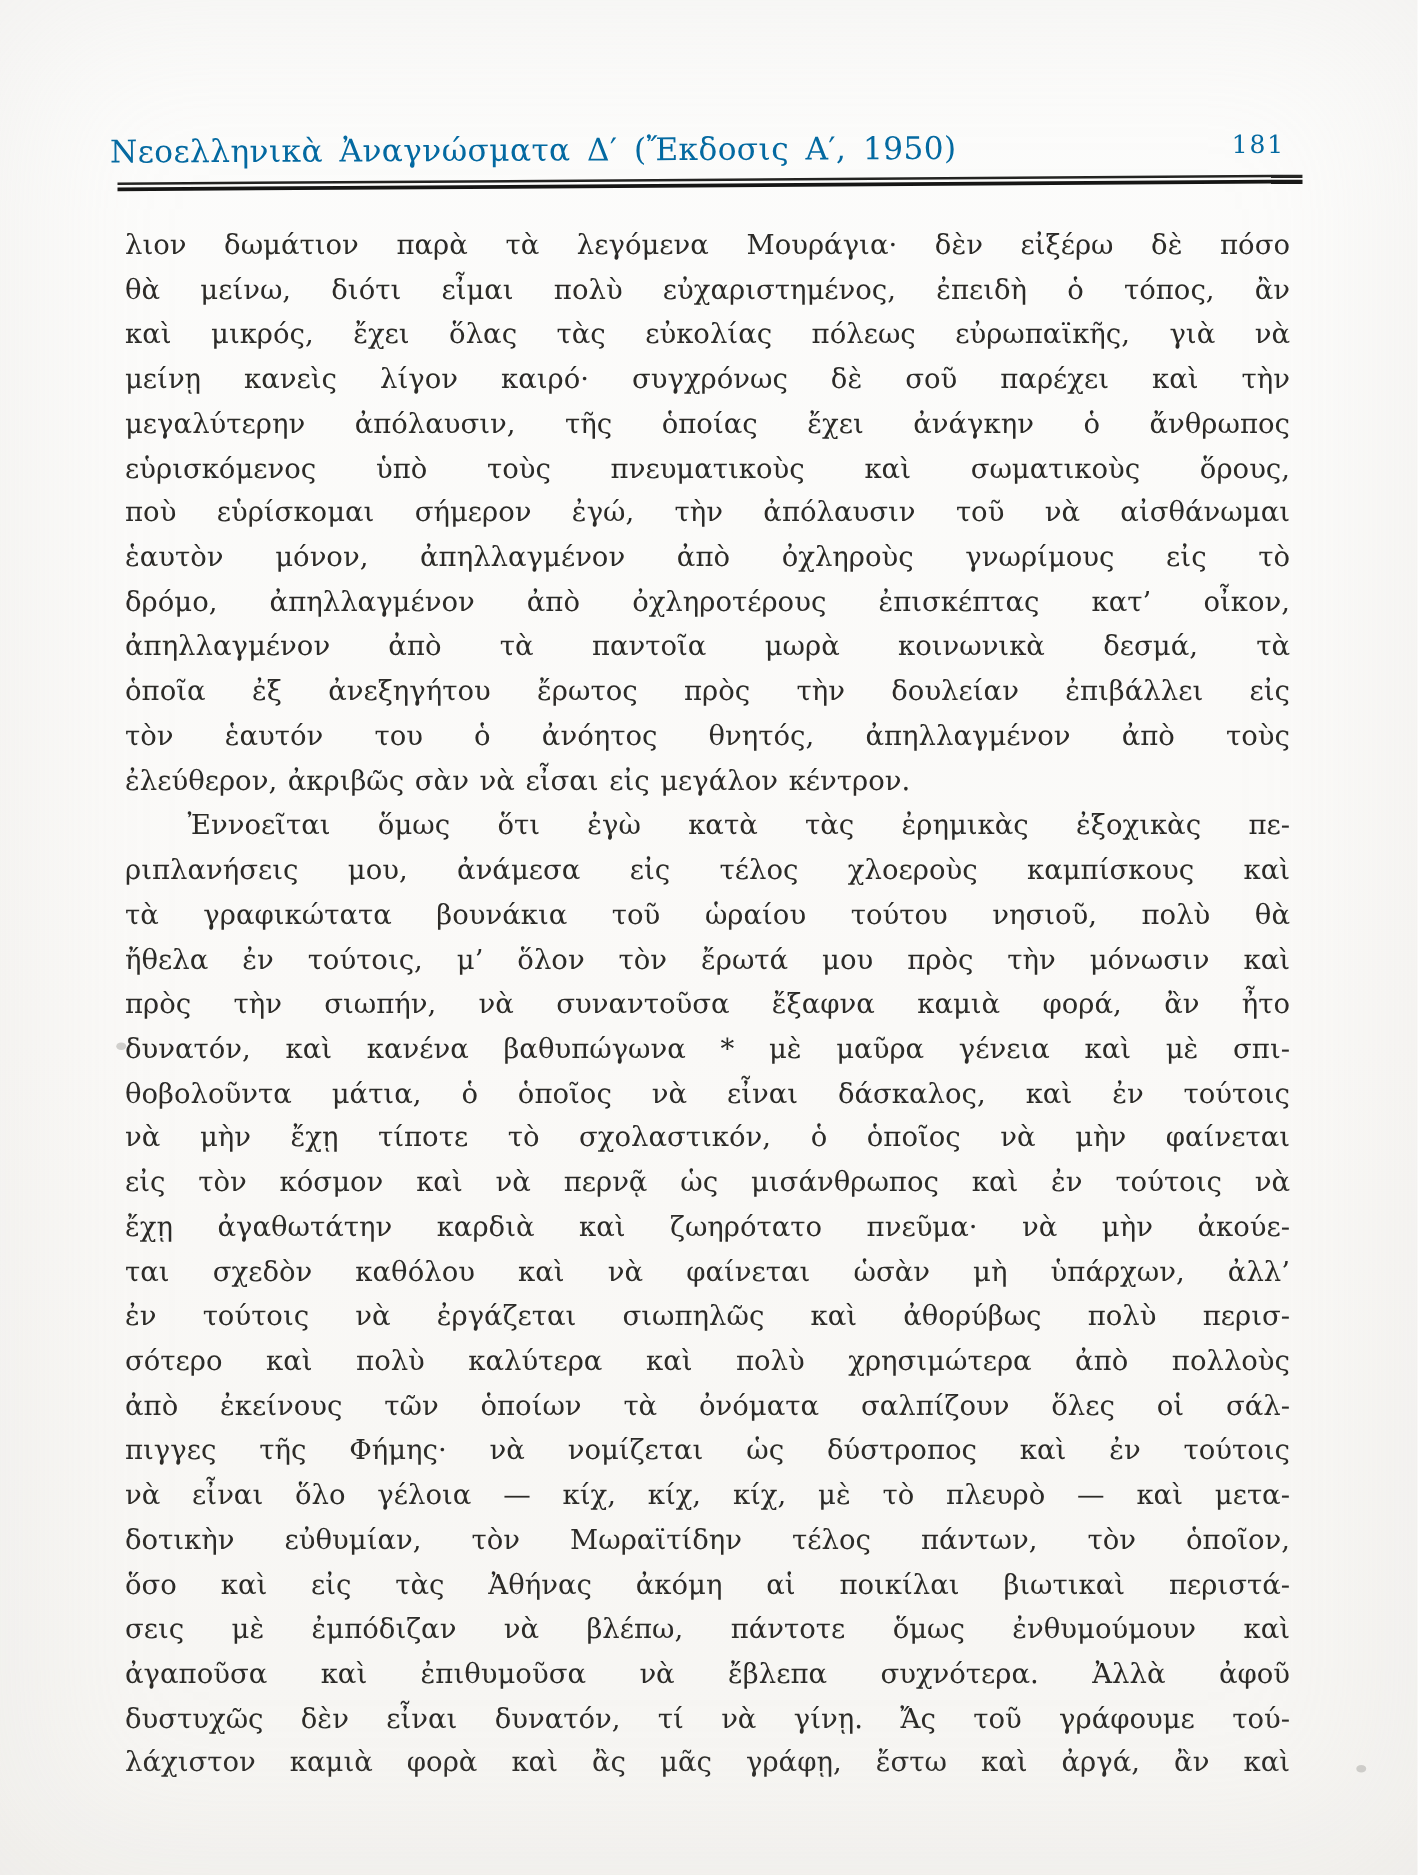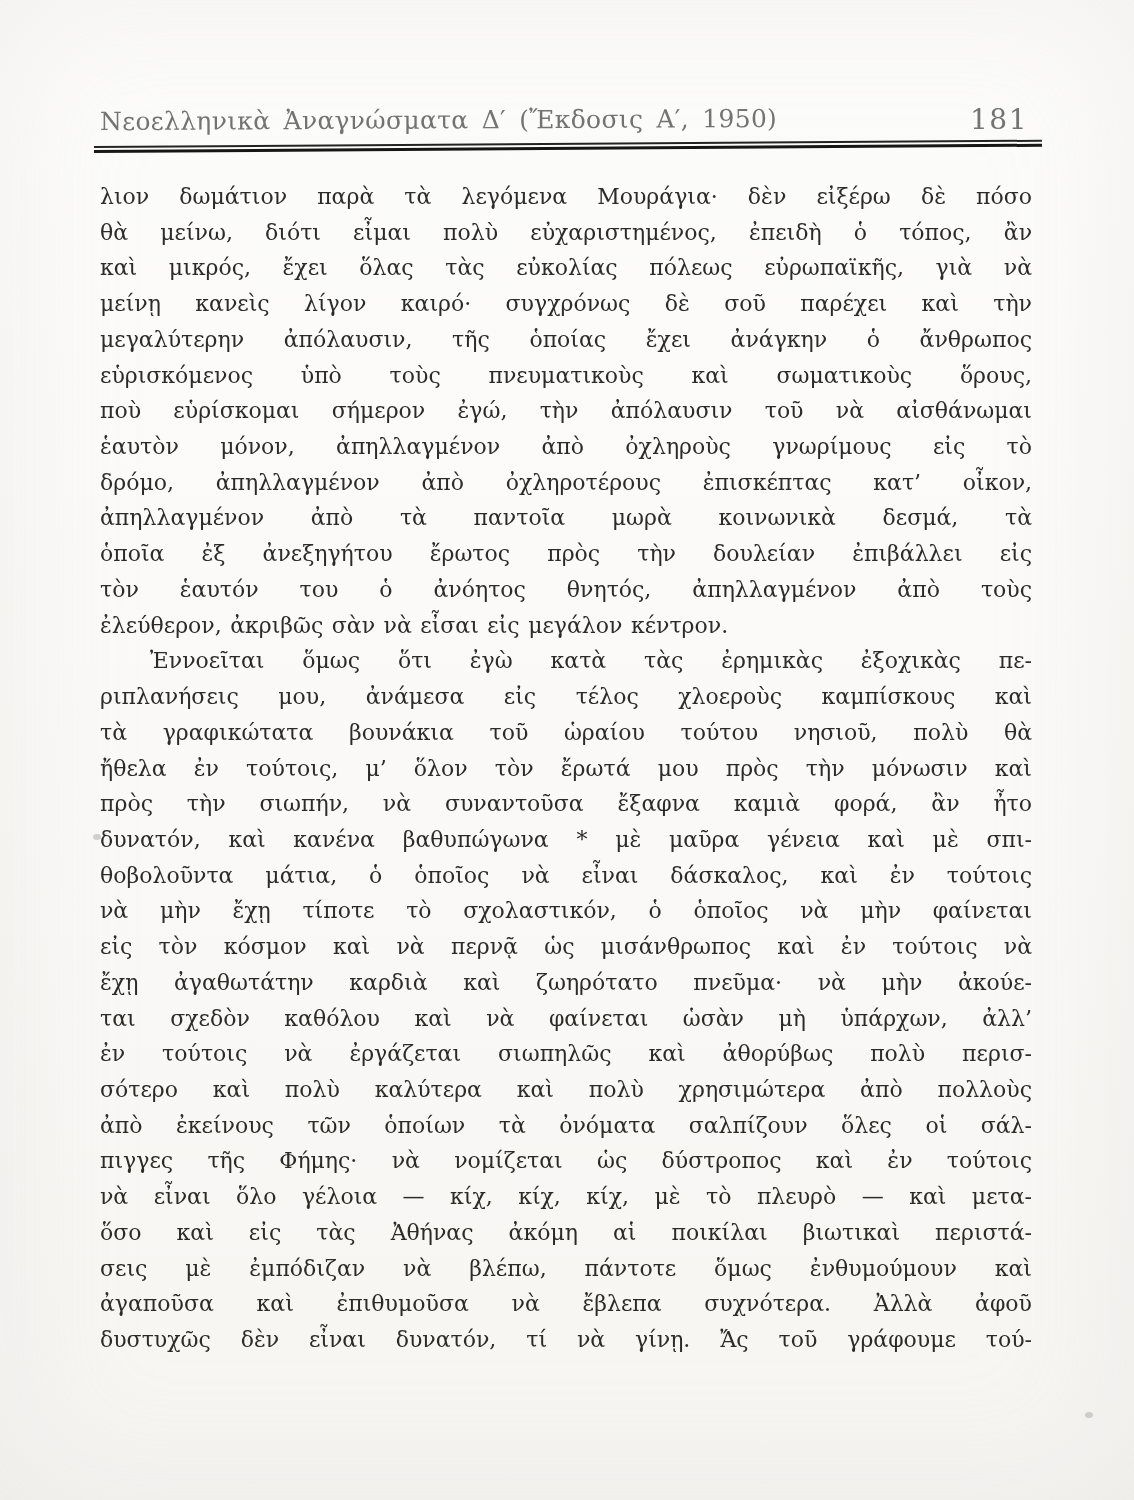--- a/index.html
+++ b/index.html
@@ -5,26 +5,26 @@
   html,body{margin:0;padding:0;}
   body{
     width:1134px;height:1500px;position:relative;overflow:hidden;
     background:linear-gradient(180deg,#fcfcfb 0%,#faf9f7 55%,#f6f5f2 100%);
     font-family:"DejaVu Serif","Liberation Serif",serif;
   }
   body::after{ 
     content:"";position:absolute;inset:0;pointer-events:none;
     box-shadow:inset 0 0 140px rgba(205,202,195,.22);
   }
-  .pagehead{position:absolute;left:100px;right:88px;top:103px;height:42px;color:#737373;}
+  .pagehead{position:absolute;left:88px;right:88px;top:103px;height:42px;color:#0369a1;}
   .ph-title{
     position:absolute;left:0;top:4px;font-size:25px;letter-spacing:.3px;
     word-spacing:5px;white-space:nowrap;transform:rotate(-.25deg);transform-origin:left center;
   }
-  .ph-num{position:absolute;right:18px;top:0;font-size:28px;letter-spacing:1.5px;margin-left:24px;}
+  .ph-num{position:absolute;right:18px;top:0;font-size:20px;letter-spacing:1.5px;margin-left:24px;}
   .rule{
     position:absolute;left:94px;top:146px;width:948px;
     transform:rotate(-.38deg);transform-origin:left center;
   }
   .rule .r1{height:2px;background:#232321;margin-bottom:2px;}
   .rule .r2{height:3px;background:#161615;}
   .text-block{position:absolute;left:100px;top:179px;width:932px;color:#2c2b28;}
   .line{
     font-size:22px;line-height:35.72px;height:35.72px;
     text-align:justify;text-align-last:justify;word-spacing:1.5px;white-space:nowrap0;
@@ -74,22 +74,24 @@
       <div class="line">θοβολοῦντα μάτια, ὁ ὁποῖος νὰ εἶναι δάσκαλος, καὶ ἐν τούτοις</div>
       <div class="line">νὰ μὴν ἔχῃ τίποτε τὸ σχολαστικόν, ὁ ὁποῖος νὰ μὴν φαίνεται</div>
       <div class="line">εἰς τὸν κόσμον καὶ νὰ περνᾷ ὡς μισάνθρωπος καὶ ἐν τούτοις νὰ</div>
       <div class="line">ἔχῃ ἀγαθωτάτην καρδιὰ καὶ ζωηρότατο πνεῦμα· νὰ μὴν ἀκούε-</div>
       <div class="line">ται σχεδὸν καθόλου καὶ νὰ φαίνεται ὡσὰν μὴ ὑπάρχων, ἀλλ’</div>
       <div class="line">ἐν τούτοις νὰ ἐργάζεται σιωπηλῶς καὶ ἀθορύβως πολὺ περισ-</div>
       <div class="line">σότερο καὶ πολὺ καλύτερα καὶ πολὺ χρησιμώτερα ἀπὸ πολλοὺς</div>
       <div class="line">ἀπὸ ἐκείνους τῶν ὁποίων τὰ ὀνόματα σαλπίζουν ὅλες οἱ σάλ-</div>
       <div class="line">πιγγες τῆς Φήμης· νὰ νομίζεται ὡς δύστροπος καὶ ἐν τούτοις</div>
       <div class="line">νὰ εἶναι ὅλο γέλοια — κίχ, κίχ, κίχ, μὲ τὸ πλευρὸ — καὶ μετα-</div>
+      <div class="line">δοτικὴν εὐθυμίαν, τὸν Μωραϊτίδην τέλος πάντων, τὸν ὁποῖον,</div>
       <div class="line">ὅσο καὶ εἰς τὰς Ἀθήνας ἀκόμη αἱ ποικίλαι βιωτικαὶ περιστά-</div>
       <div class="line">σεις μὲ ἐμπόδιζαν νὰ βλέπω, πάντοτε ὅμως ἐνθυμούμουν καὶ</div>
       <div class="line">ἀγαποῦσα καὶ ἐπιθυμοῦσα νὰ ἔβλεπα συχνότερα. Ἀλλὰ ἀφοῦ</div>
       <div class="line">δυστυχῶς δὲν εἶναι δυνατόν, τί νὰ γίνῃ. Ἄς τοῦ γράφουμε τού-</div>
+      <div class="line">λάχιστον καμιὰ φορὰ καὶ ἂς μᾶς γράφῃ, ἔστω καὶ ἀργά, ἂν καὶ</div>
     </main>
 
 </div>
 
 <div class="speck" style="left: 93px; top: 834px;"></div>
 <div class="speck" style="left: 1085px; top: 1412px;"></div>
 
 </body></html>

